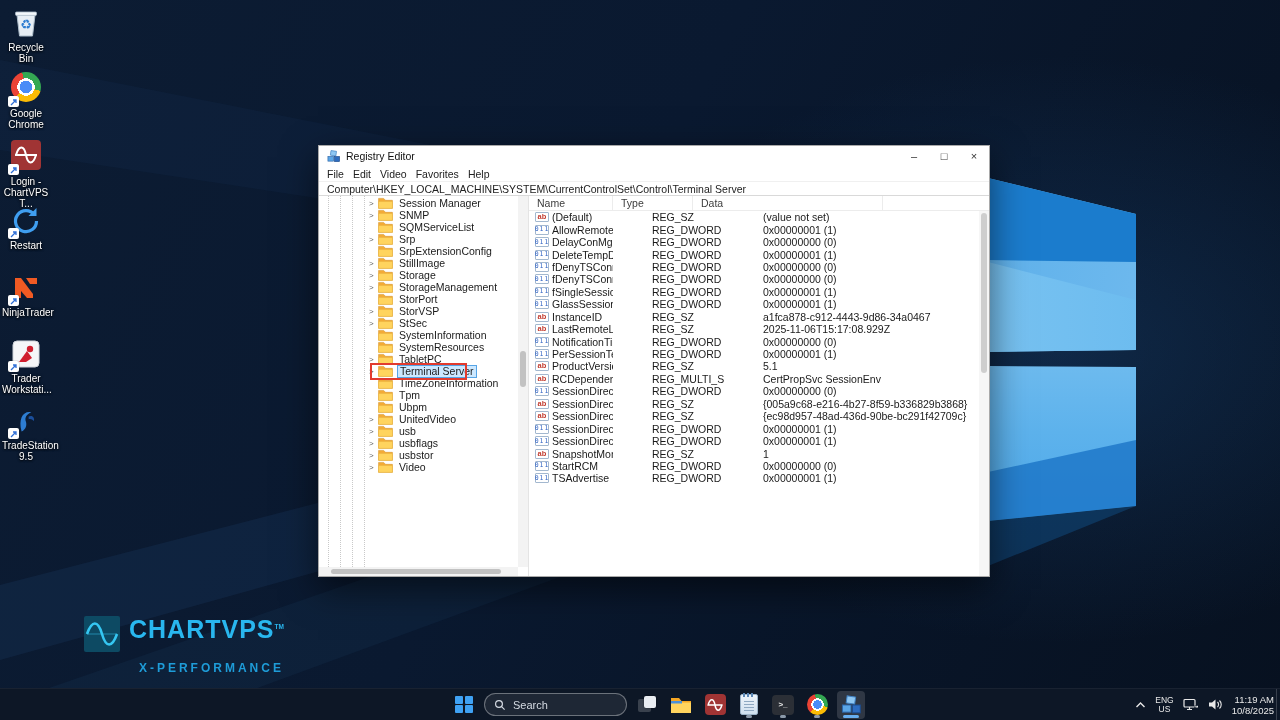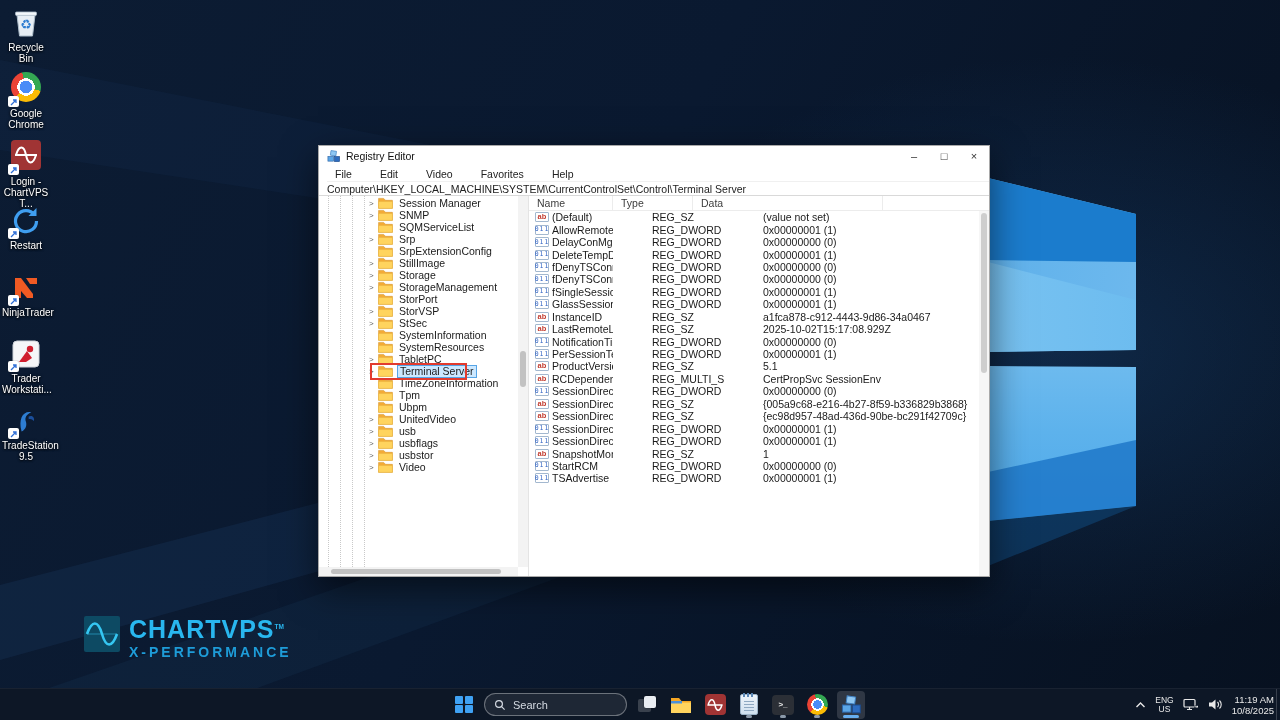--- a/index.html
+++ b/index.html
@@ -32,32 +32,32 @@
      background:radial-gradient(circle at 50% 50%, #4a8cf7 0 30%, #fff 30% 41%, transparent 41%),
                 conic-gradient(from -135deg, #ea4335 0 120deg, #34a853 120deg 240deg, #fbbc05 240deg 360deg); }
   .redapp { width:30px; height:30px; margin:2px auto; border-radius:4px; background:#a03434; display:flex; align-items:center; justify-content:center; }
   .tsicon  { width:30px; height:30px; margin:2px auto; }
 
   
   .brand { position:absolute; left:84px; top:616px; display:flex; align-items:flex-start; }
   .brand .mark { width:36px; height:36px; background:#0d4a63; border-radius:2px; margin-right:9px; }
   .brand .word { position:relative; color:#29b7ef; font-weight:bold; font-size:25px; letter-spacing:1px; line-height:26px; }
   .brand .tm { font-size:6.5px; letter-spacing:0; vertical-align:top; position:relative; top:-2px; }
-  .brand .sub { font-size:14px; letter-spacing:3px; color:#1e9cd8; text-align:right; margin-top:2px; font-weight:bold; }
+  .brand .sub { font-size:12px; letter-spacing:3px; color:#1e9cd8; text-align:right; margin-top:19px; font-weight:bold; }
 
   
   .win { position:absolute; left:318px; top:145px; width:672px; height:432px; background:#fff;
          border:1px solid #a9a9a9; box-shadow:0 12px 34px rgba(0,0,0,.55); font-size:10.5px; color:#1a1a1a; }
   .titlebar { height:20px; background:#fff; display:flex; align-items:center; padding-left:8px; }
   .titlebar .ttl { font-size:10.5px; margin-left:6px; color:#111; }
   .winbtns { margin-left:auto; display:flex; height:100%; }
   .winbtn { width:30px; height:100%; display:flex; align-items:center; justify-content:center;
             font-size:11px; color:#333; }
-  .menubar { height:16px; display:flex; align-items:center; padding-left:8px; gap:28px;
-             border-bottom:1px solid #f0f0f0;margin-left:8px; }
+  .menubar { height:16px; display:flex; align-items:center; padding-left:8px; gap:9px;
+             border-bottom:1px solid #f0f0f0; }
   .menubar span { font-size:10.5px; color:#222; }
   .addrbar { height:14px; display:flex; align-items:center; padding-left:8px; border-bottom:1px solid #d9d9d9; font-size:10.5px; color:#222; }
   .content { position:absolute; top:50px; left:0; right:0; bottom:0; display:flex; }
 
   
   .treewrap { position:relative; width:210px; border-right:1px solid #e4e4e4; overflow:hidden; }
   .guides { position:absolute; top:0; bottom:9px; pointer-events:none; }
   .guide { position:absolute; top:0; bottom:0; width:0; border-left:1px dotted #c9c9c9; }
   .trows { position:absolute; top:1px; left:0; right:0; }
   .trow { height:12px; display:flex; align-items:center; padding-left:50px; white-space:nowrap; }
@@ -558,21 +558,21 @@
               </span>
               <span class="tcell">REG_SZ</span>
               <span class="dcell">a1fca878-c912-4443-9d86-34a0467</span>
             </div>
             <div class="lrow">
               <span class="ncell">
                 <span class="vic sz">ab</span>
                 <span>LastRemoteLog...</span>
               </span>
               <span class="tcell">REG_SZ</span>
-              <span class="dcell">2025-10-02T15:17:08.929Z</span>
+              <span class="dcell">2025-11-06T15:17:08.929Z</span>
             </div>
             <div class="lrow">
               <span class="ncell">
                 <span class="vic dw">011</span>
                 <span>NotificationTim...</span>
               </span>
               <span class="tcell">REG_DWORD</span>
               <span class="dcell">0x00000000 (0)</span>
             </div>
             <div class="lrow">

